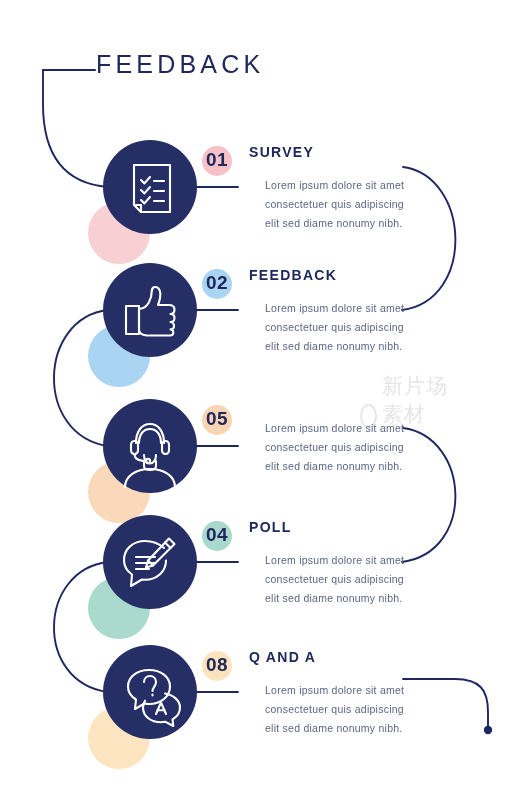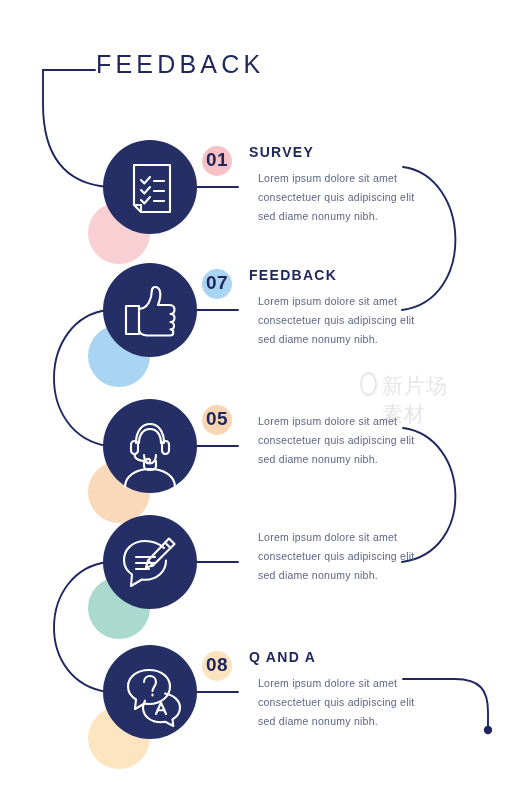--- a/index.html
+++ b/index.html
@@ -48,28 +48,28 @@
     position:absolute;left:6px;top:3px;z-index:2;
     font-size:19px;font-weight:700;color:#20275c;letter-spacing:.5px;
   }
   .txt{position:absolute;left:249px;top:4px;width:180px;z-index:3;}
   .head{
     font-size:14px;font-weight:700;letter-spacing:1.3px;color:#20275c;
     margin:0 0 9px 0;
   }
   .body{
     font-size:10.5px;line-height:19px;color:#5c6585;letter-spacing:.25px;
-    margin:9px;
+    margin:16px;
   }
   
   .wm{
     position:absolute;left:360px;top:372px;z-index:2;
     font-size:21px;color:#e6e6e6;letter-spacing:1px;
     font-family:"DejaVu Sans", sans-serif;
-    display:flex;align-items:flex-start;gap:5px;
+    display:flex;align-items:flex-end;gap:5px;
     pointer-events:none;
   }
   .wm .ring{
     width:20px;height:20px;border-radius:50%;border:2px solid #e6e6e6;
     display:inline-block;
   }
 </style>
 </head>
 <body style="background: rgb(255, 255, 255);">
 
@@ -151,21 +151,21 @@
                    L66,42 C70,42 71.5,44 71.5,46.5 C71.5,49 70,51 67.5,51
                    C70,51 71.5,52.8 71.5,55 C71.5,57.3 70,59 67.5,59
                    C69.6,59 71,60.7 71,62.7 C71,64.8 69.6,66.4 67.5,66.4
                    C69.2,66.4 70.3,67.8 70.3,69.5 C70.3,71.3 69,72.5 67,72.5
                    L44,72.5 C39.5,72.5 36,70 36,67 Z"></path>
         </g>
       </svg>
     </div>
     <div class="numwrap">
       <div class="numdot" style="background: rgb(169, 212, 242);"></div>
-      <div class="num">07</div>
+      <div class="num">02</div>
     </div>
     <div class="txt">
       <p class="head">FEEDBACK</p>
       <p class="body">Lorem ipsum dolore sit amet consectetuer quis adipiscing elit sed diame nonumy nibh.</p>
     </div>
   </div>
 
   <div class="step" style="top:399px">
     <div class="pastel" style="background: rgb(250, 217, 187);"></div>
     <div class="disc">
@@ -202,21 +202,26 @@
                    C40,64.7 41,64.8 42,64.8 C54,64.8 63,56.5 63,45.5"></path>
           <path d="M33,42 L52,42"></path>
           <path d="M33,48 L52,48"></path>
           <path d="M33,54 L46,54"></path>
           <path d="M66,23.5 L71.5,29 L50,50.5 L43,52.5 L45,45.5 Z"></path>
           <path d="M62,27.5 L67.5,33"></path>
           <path d="M45,45.5 L50,50.5"></path>
         </g>
       </svg>
     </div>
-    <div class="txt">
+    <div class="numwrap">
+      <div class="numdot" style="background: rgb(169, 216, 204);"></div>
+      <div class="num">04</div>
+    </div>
+    <div class="txt">
+      <p class="head">POLL</p>
       <p class="body">Lorem ipsum dolore sit amet consectetuer quis adipiscing elit sed diame nonumy nibh.</p>
     </div>
   </div>
 
   <div class="step" style="top:645px">
     <div class="pastel" style="background: rgb(252, 229, 192);"></div>
     <div class="disc">
       <svg width="94" height="94" viewBox="0 0 94 94">
         <g fill="none" stroke="#ffffff" stroke-width="2.1" stroke-linejoin="round" stroke-linecap="round">
           <path d="M46,25 C34,25 25,32 25,41.5 C25,47 28,51.5 33,54.5

